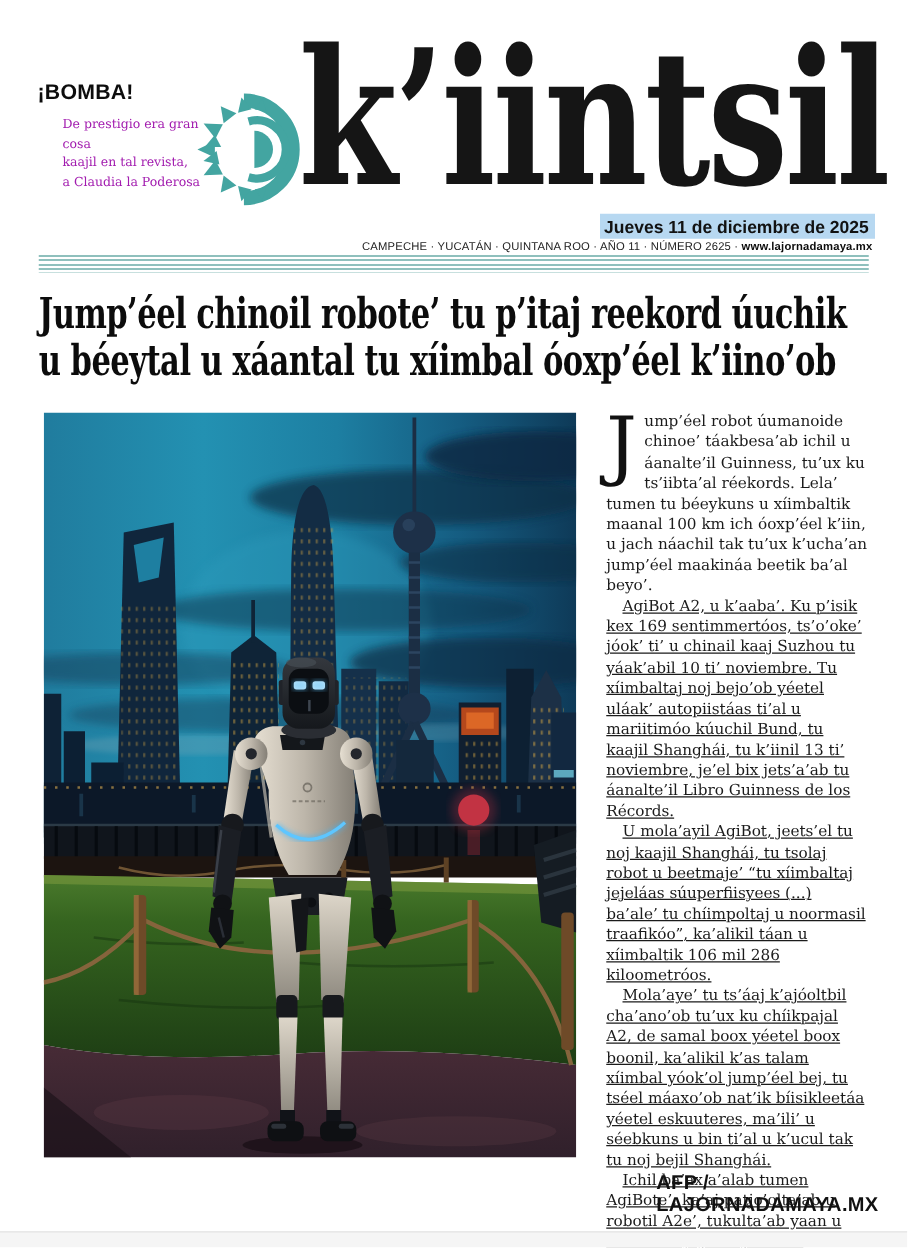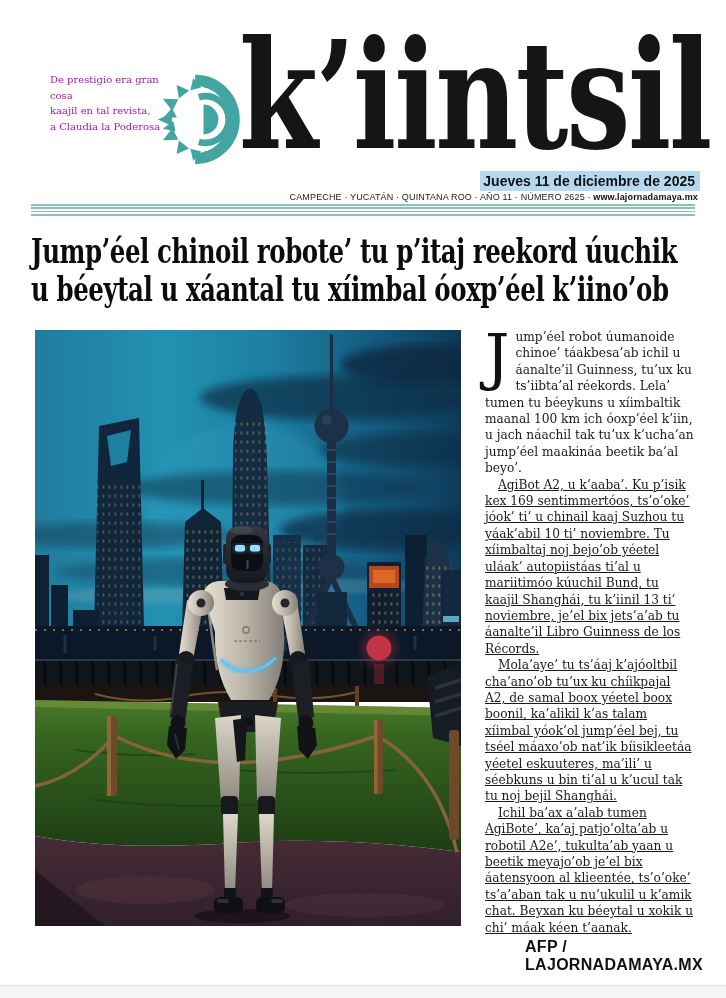--- a/index.html
+++ b/index.html
@@ -58,20 +58,21 @@
   
   .bottom-strip{position:absolute;left:0;top:985px;width:726px;height:13px;
         background:#f5f5f5;border-top:1px solid #e3e3e3;}
 </style>
 </head>
 <body>
 
 <div id="page">
 
   <div class="teaser">
+    <div class="teaser-title">¡BOMBA!</div>
     <div class="teaser-body">
       <div>De prestigio era gran cosa</div>
       <div>kaajil en tal revista,</div>
       <div><span>a </span><span class="it">Claudia la Poderosa</span></div>
     </div>
   </div>
 
   <div class="logo">
     <svg viewBox="0 0 100 100" width="93" height="93" aria-hidden="true">
       <g fill="#43a5a1" stroke="none">
@@ -303,20 +304,21 @@
         <rect x="199" y="214" width="12" height="8.5" rx="3" fill="#54b8f0" opacity=".45" filter="url(#blur2)"></rect>
         <rect x="214" y="214" width="12" height="8.5" rx="3" fill="#54b8f0" opacity=".45" filter="url(#blur2)"></rect>
         <path d="M212.5,230 v9" stroke="#3e4650" stroke-width="2"></path>
       </g>
     </svg>
   </div>
 
   <div class="article">
     <p><span class="dropcap">J</span><span>ump’éel robot úumanoide chinoe’ táakbesa’ab ichil u áanalte’il Guinness, tu’ux ku ts’iibta’al réekords. Lela’ tumen tu béeykuns u xíimbaltik maanal 100 km ich óoxp’éel k’iin, u jach náachil tak tu’ux k’ucha’an jump’éel maakináa beetik ba’al beyo’.</span></p>
     <p>AgiBot A2, u k’aaba’. Ku p’isik kex 169 sentimmertóos, ts’o’oke’ jóok’ ti’ u chinail kaaj Suzhou tu yáak’abil 10 ti’ noviembre. Tu xíimbaltaj noj bejo’ob yéetel uláak’ autopiistáas ti’al u mariitimóo kúuchil Bund, tu kaajil Shanghái, tu k’iinil 13 ti’ noviembre, je’el bix jets’a’ab tu áanalte’il Libro Guinness de los Récords.</p>
+    <p>U mola’ayil AgiBot, jeets’el tu noj kaajil Shanghái, tu tsolaj robot u beetmaje’ “tu xíimbaltaj jejeláas súuperfiisyees (...) ba’ale’ tu chíimpoltaj u noormasil traafikóo”, ka’alikil táan u xíimbaltik 106 mil 286 kiloometróos.</p>
     <p>Mola’aye’ tu ts’áaj k’ajóoltbil cha’ano’ob tu’ux ku chíikpajal A2, de samal boox yéetel boox boonil, ka’alikil k’as talam xíimbal yóok’ol jump’éel bej, tu tséel máaxo’ob nat’ik bíisikleetáa yéetel eskuuteres, ma’ili’ u séebkuns u bin ti’al u k’ucul tak tu noj bejil Shanghái.</p>
     <p>Ichil ba’ax a’alab tumen AgiBote’, ka’aj patjo’olta’ab u robotil A2e’, tukulta’ab yaan u beetik meyajo’ob je’el bix áatensyoon al klieentée, ts’o’oke’ ts’a’aban tak u nu’ukulil u k’amik chat. Beyxan ku béeytal u xokik u chi’ máak kéen t’aanak.</p>
 
   </div>
   <div class="byline">AFP / LAJORNADAMAYA.MX</div>
 
   <div class="bottom-strip"></div>
 </div>
 
 </body></html>

